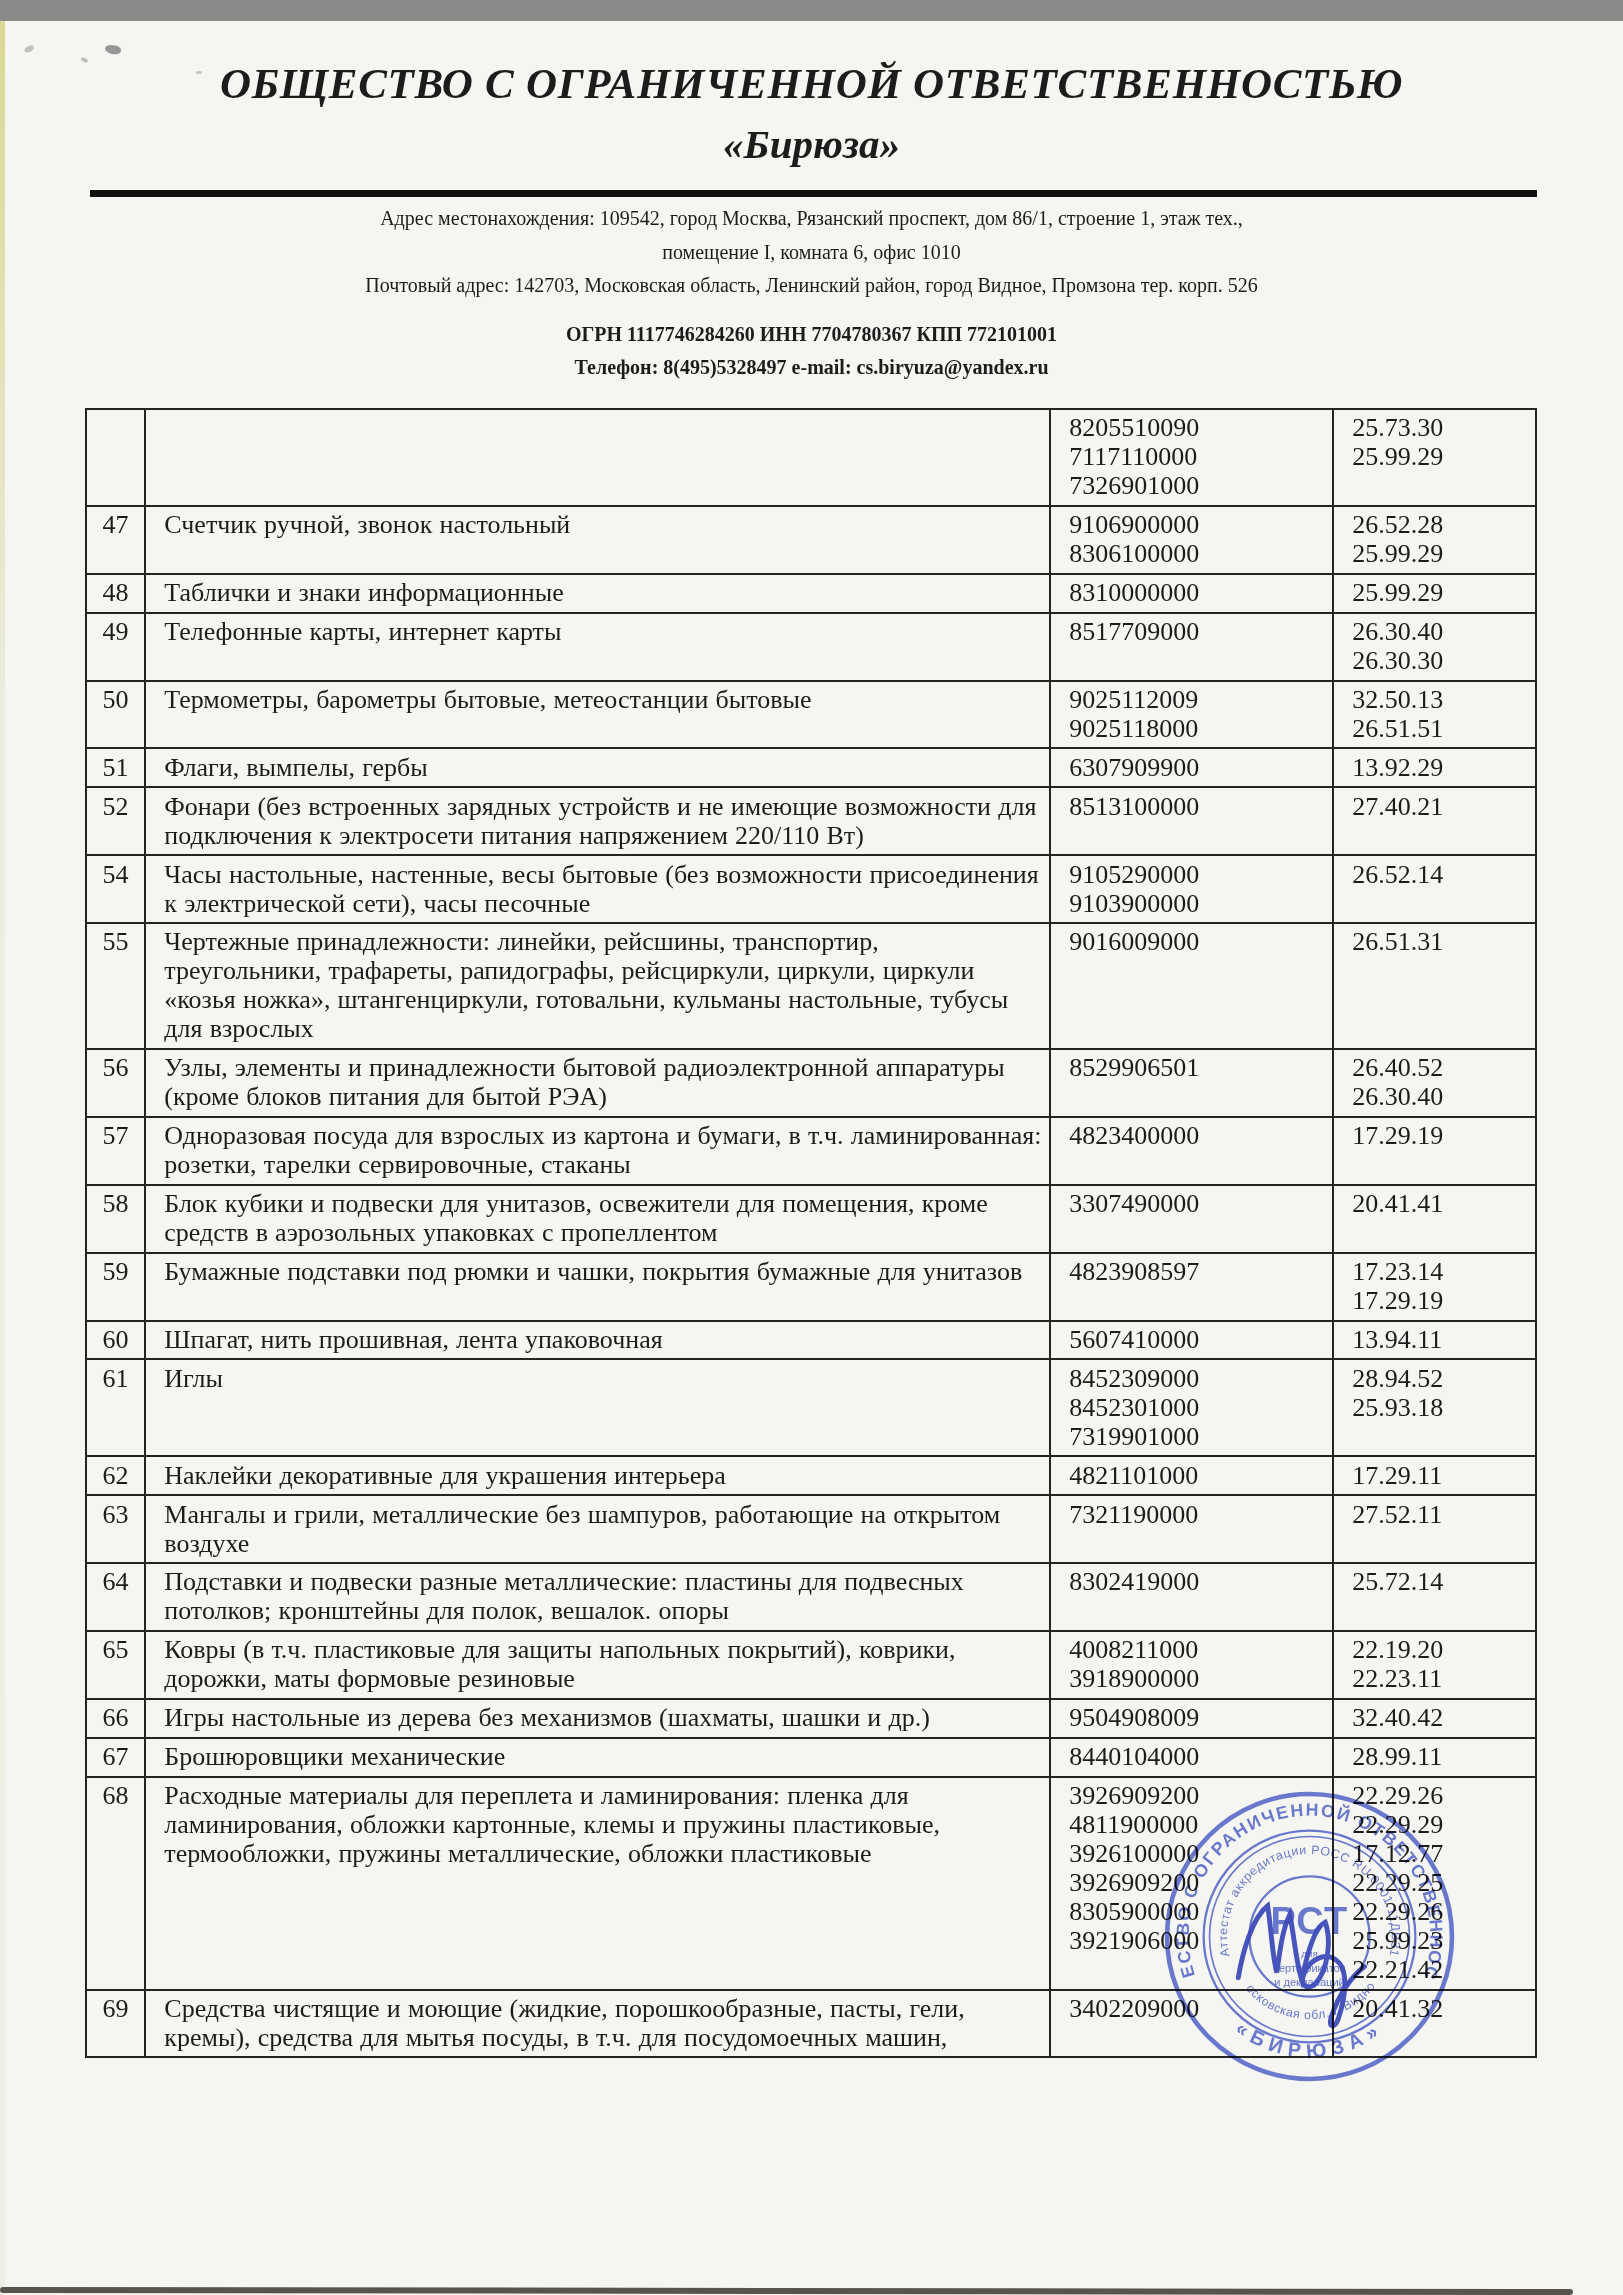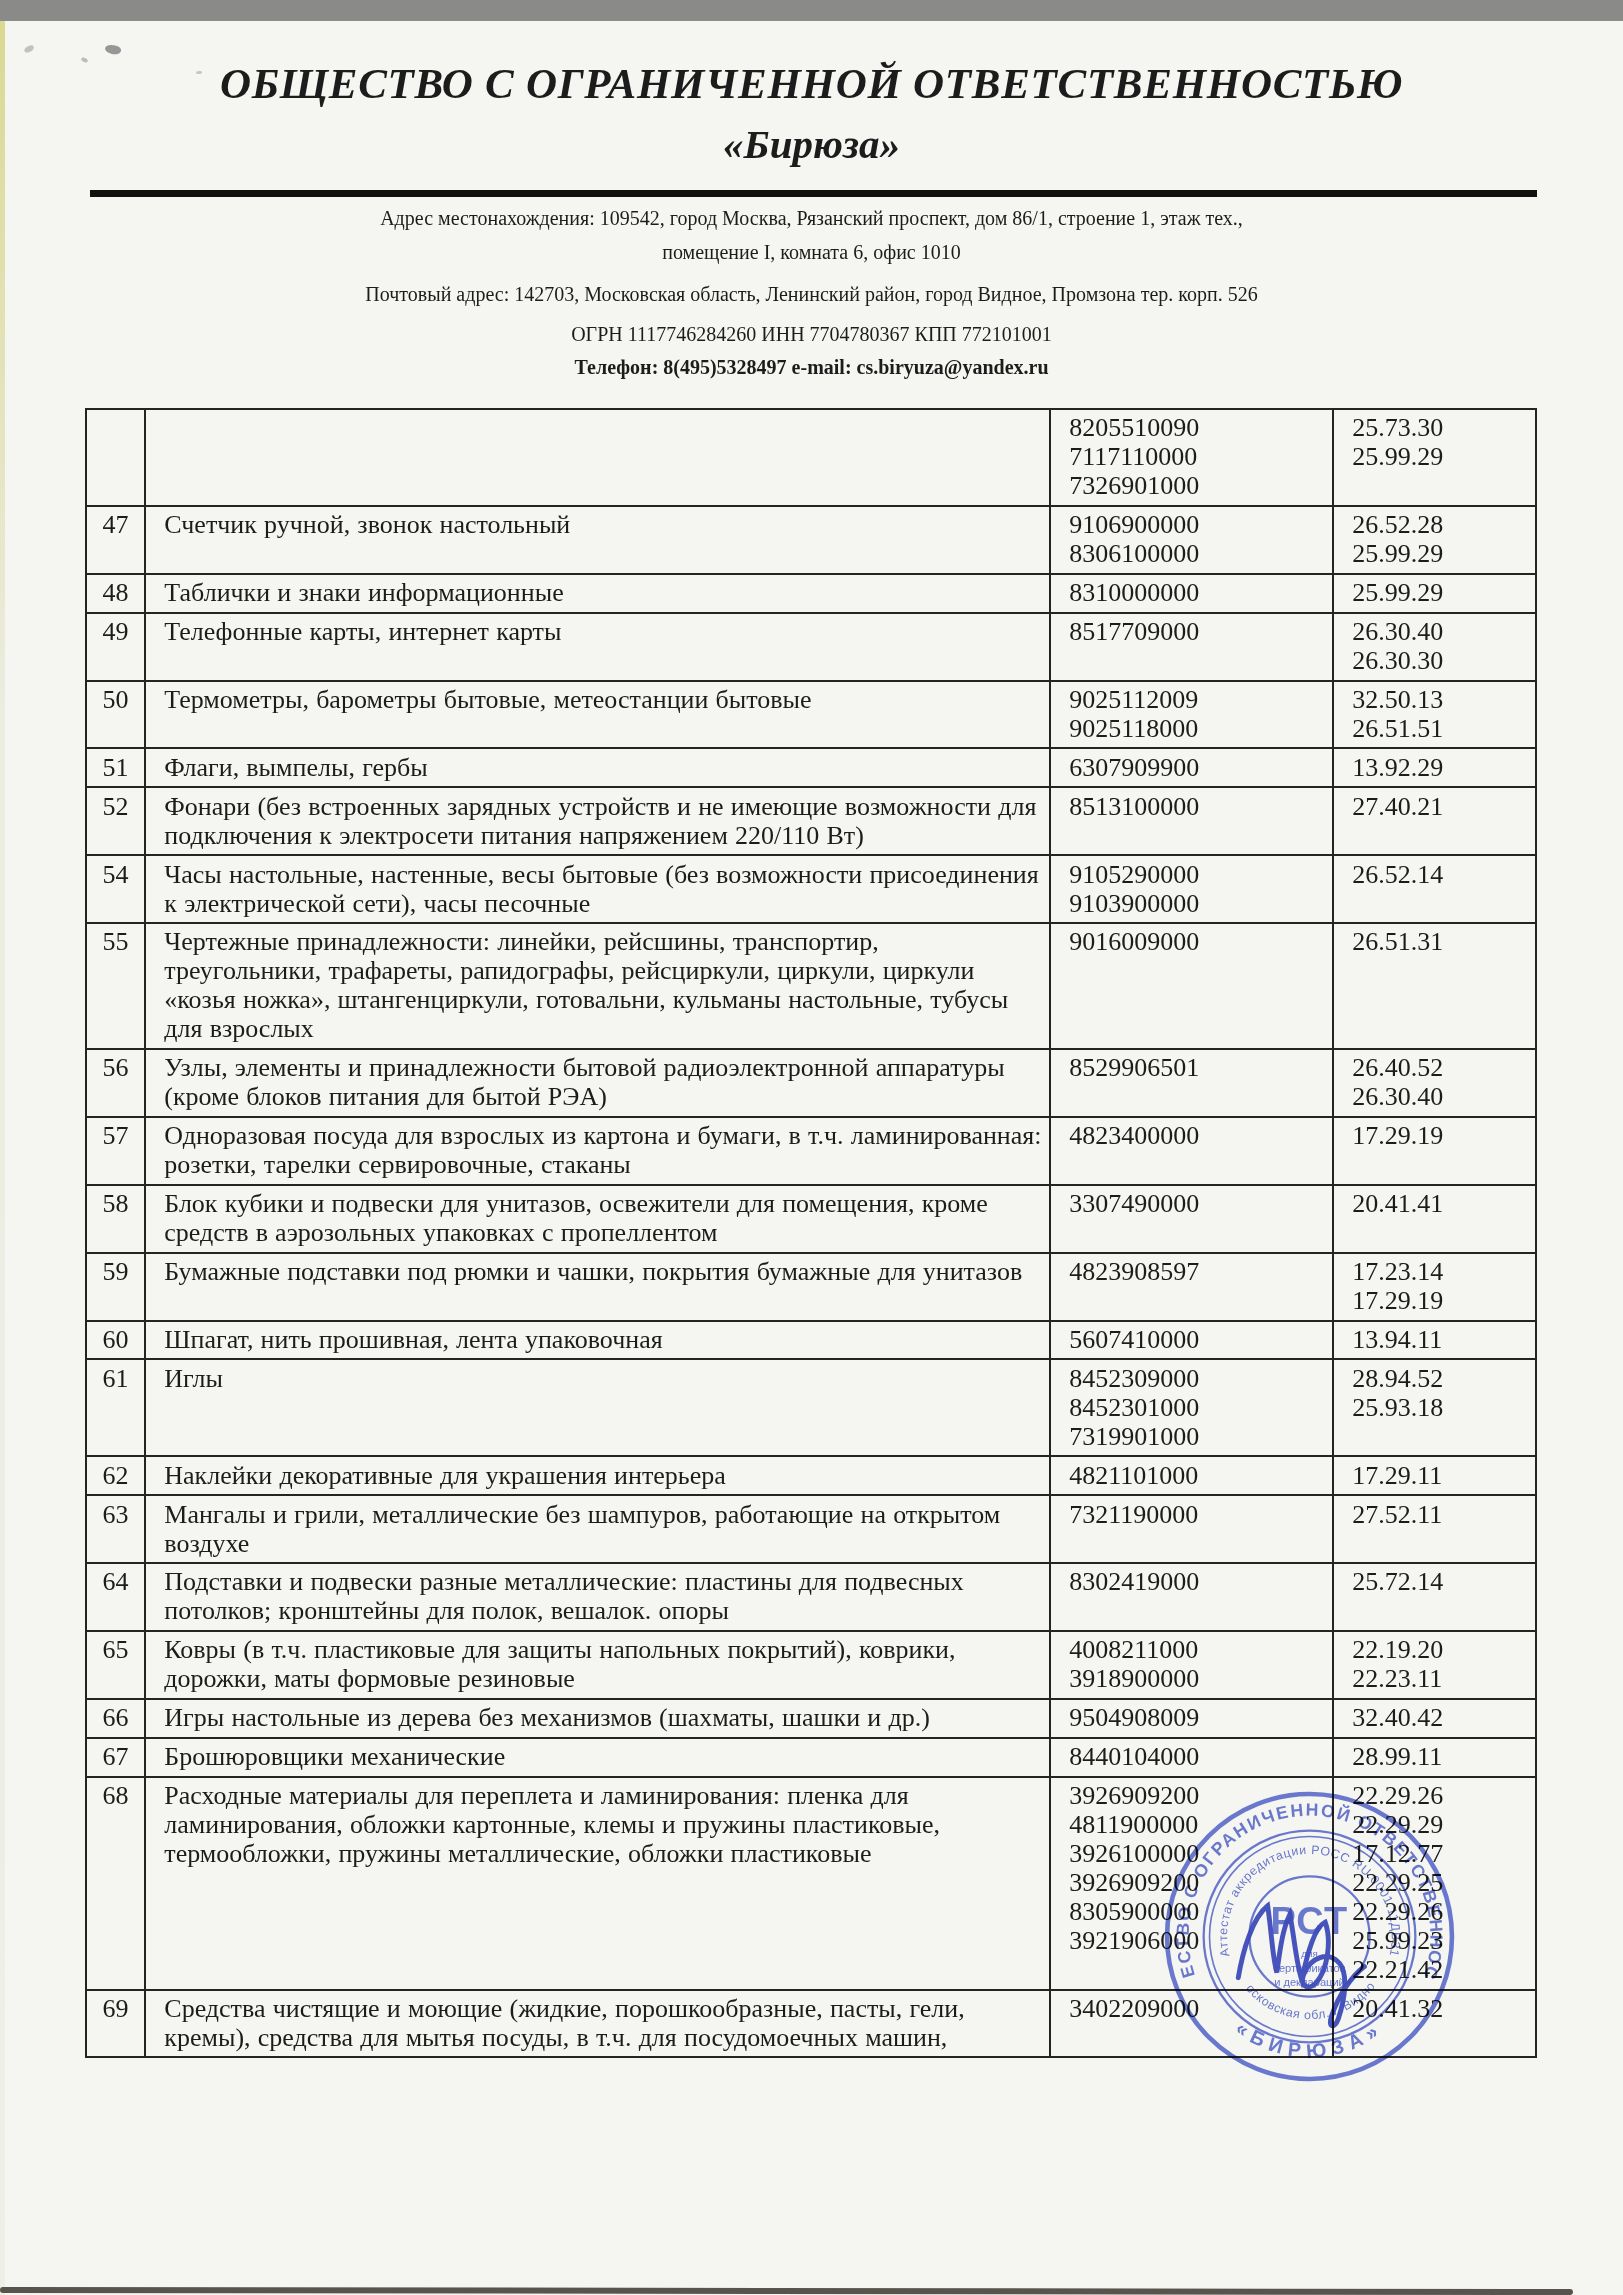--- a/index.html
+++ b/index.html
@@ -22,22 +22,22 @@
   .speck.s2{left:105px;top:23.6px;width:15.7px;height:9.2px;transform:rotate(15deg);background:#77777a;}
   .speck.s3{left:81px;top:37px;width:7.2px;height:3.9px;transform:rotate(30deg);opacity:.55;}
   .speck.s4{left:196px;top:50px;width:5.9px;height:3.3px;opacity:.45;}
   
   .org-type{position:absolute;top:38px;left:0;right:0;text-align:center;
     font-size:43px;font-weight:bold;font-style:italic;letter-spacing:0.7px;}
   .org-name{position:absolute;top:99px;left:0;right:0;text-align:center;
     font-size:41px;font-weight:bold;font-style:italic;}
   .title-rule{position:absolute;top:169px;left:90px;width:1447px;height:6.5px;background:#111;}
   .hline{position:absolute;left:0;right:0;text-align:center;font-size:20px;}
-  .addr1{top:186px;} .addr2{top:220px;} .addr3{top:262px;}
-  .reg{top:302px;} .contact{top:335px;font-weight:bold;}
+  .addr1{top:186px;} .addr2{top:220px;} .addr3{top:253px;}
+  .reg{top:302px;font-weight:bold;} .contact{top:335px;font-weight:bold;}
   
   .doc-table{
     position:absolute;left:85px;top:387px;width:1450px;
     border-collapse:collapse;table-layout:fixed;
   }
   .doc-table td{
     border:2px solid #242424;
     border-top-width:2.6px;border-bottom-width:2.6px;
     vertical-align:top;
     font-size:26px;line-height:29px;

